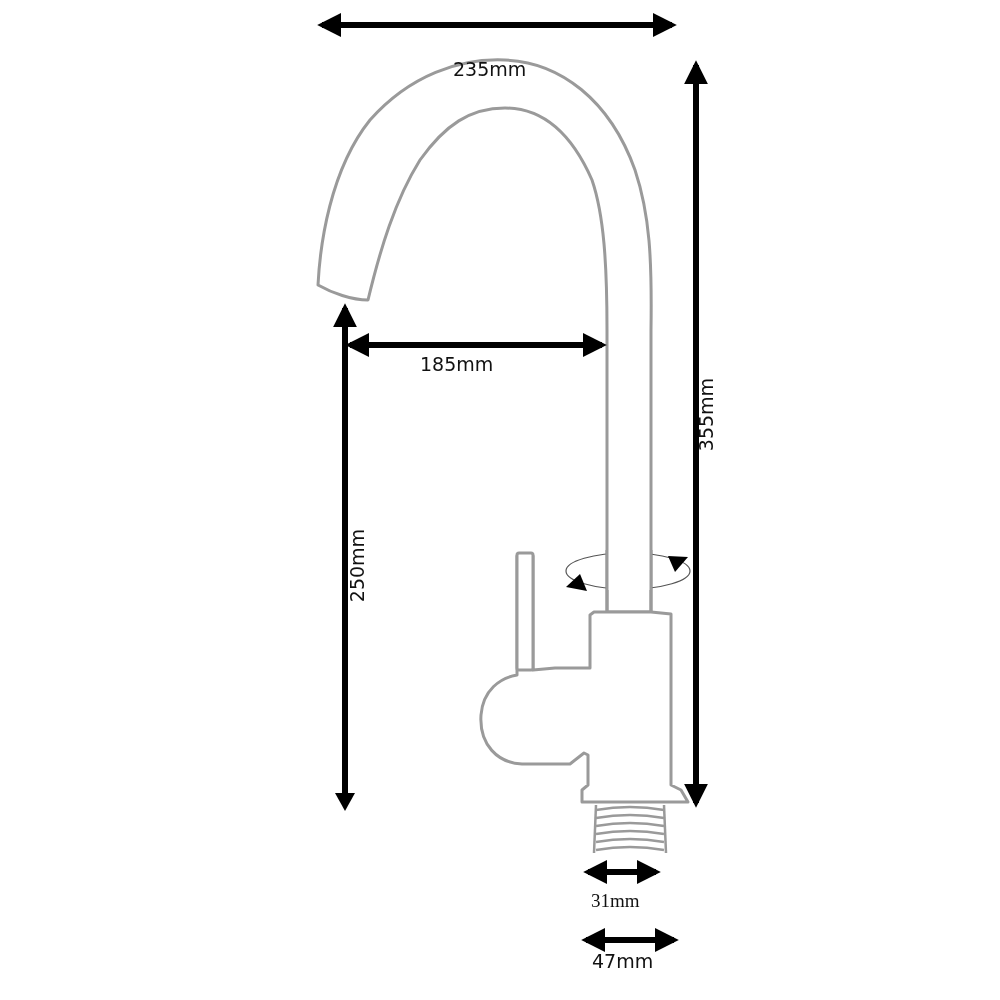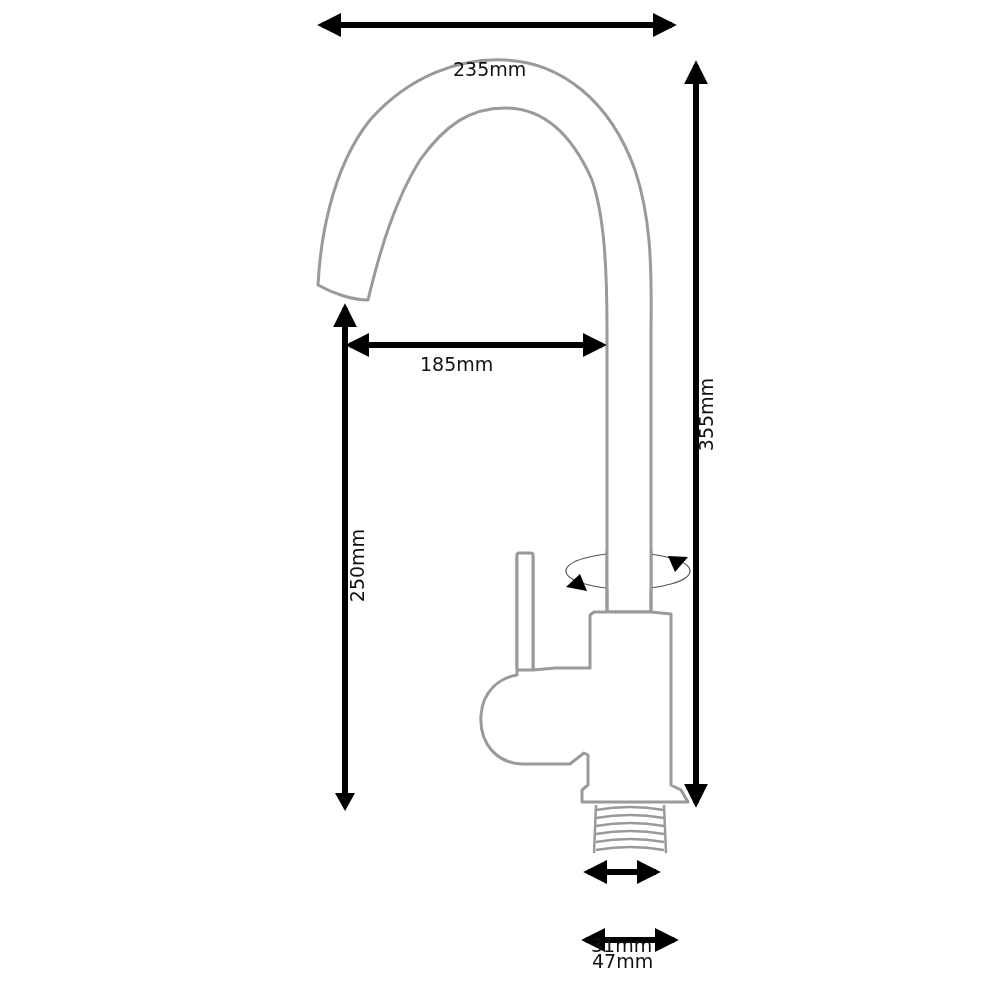--- a/index.html
+++ b/index.html
@@ -75,14 +75,14 @@
     <line x1="588" y1="872" x2="656" y2="872" marker-start="url(#ah)" marker-end="url(#ah)"></line>
     <line x1="586" y1="940" x2="674" y2="940" marker-start="url(#ah)" marker-end="url(#ah)"></line>
   </g>
   <path d="M335,793 L345,811 L355,793 Z" fill="#000"></path>
 </svg>
 
 <div class="label" style="left:453px; top:37px;margin-top:23px;">235mm</div>
 <div class="label" style="left:420px; top:355px;">185mm</div>
 <div class="label rot-ccw" style="left:670px; top:405px;">355mm</div>
 <div class="label rot-ccw" style="left:321px; top:556px;">250mm</div>
-<div class="label" style="left:591px; top:936px;">31mm</div>
+<div class="label" style="left:591px; top:891px;font-family:Liberation Serif, serif;">31mm</div>
 <div class="label" style="left:592px; top:952px;text-align:right;">47mm</div>
 
 </body></html>

